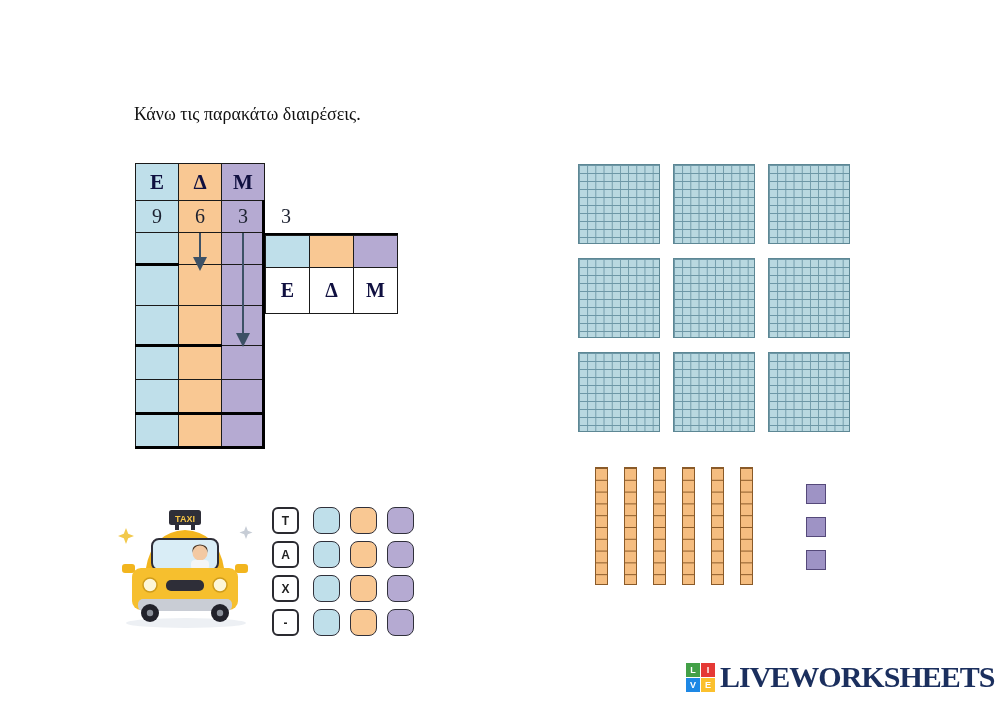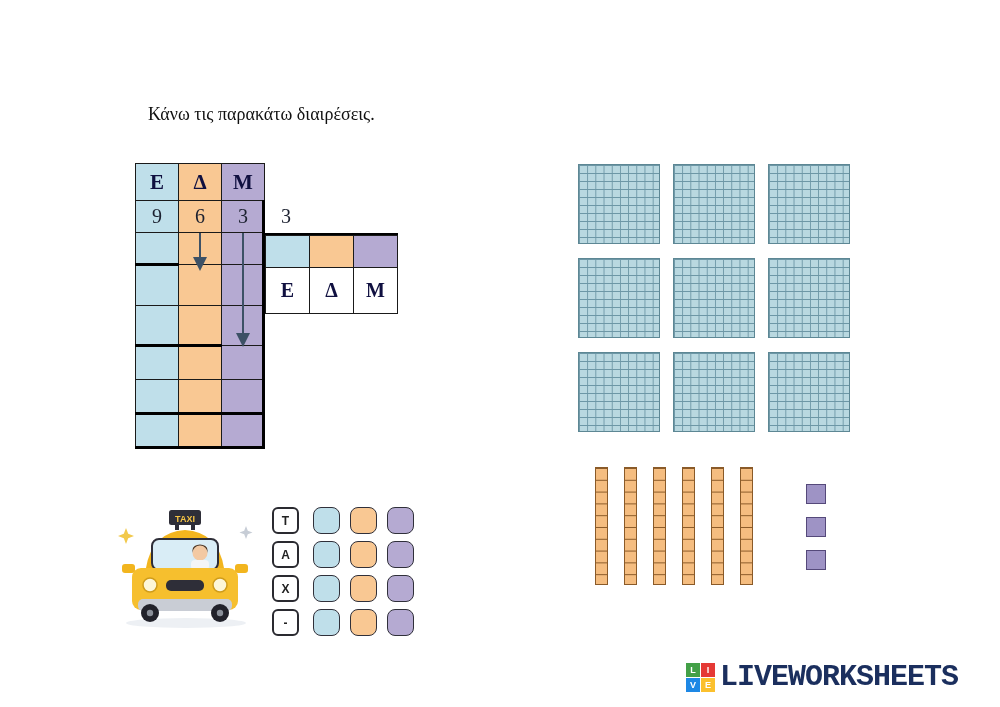--- a/index.html
+++ b/index.html
@@ -1,21 +1,21 @@
 <!DOCTYPE html>
 <html style="--blue: #bfdfea; --orange: #f9c893; --purple: #b5aad2; --hfill: #b9d8e0; --hline: #6d97a6; --rfill: #f5bd80; --rline: #8a5a28; --ofill: #9e93c5; --arrow: #3d5166; --navy: #1b2f5e;"><head>
 <meta charset="utf-8">
 <style>
   html,body{margin:0;padding:0;background:#fff;}
   .page{position:relative;width:1000px;height:707px;background:#fff;
         font-family:"Liberation Serif","DejaVu Serif",serif;overflow:hidden;}
 
   .title{position:absolute;top:30px;left:0;width:100%;text-align:center;font-size:19px;color:#111;}
   .title .b{font-weight:bold;}
-  .instruction{position:absolute;left:148px;top:104px;font-size:18px;color:#111;}
+  .instruction{position:absolute;left:134px;top:104px;font-size:18px;color:#111;}
 
   
   .divgrid{position:absolute;left:135px;top:163px;width:130px;height:286px;box-sizing:border-box;
            display:grid;grid-template-columns:repeat(3,42px);
            grid-template-rows:36px 31px 31px 40px 39px 33px 33px 34px;
            gap:1px;padding:1px;background:#1a1a1a;}
   .cell{display:flex;align-items:center;justify-content:center;}
   .c-blue{background:var(--blue,#bfdfea);}
   .c-orange{background:var(--orange,#f9c893);}
   .c-purple{background:var(--purple,#b5aad2);}
@@ -58,21 +58,21 @@
              font-family:"Liberation Sans",sans-serif;font-weight:bold;font-size:12px;color:#222;margin-right:14px;}
   .chip{width:27px;height:27px;border:1.5px solid #30303a;border-radius:8px;margin-right:10px;box-sizing:border-box;}
 
   .taxi{position:absolute;left:112px;top:506px;}
 
   
   .footer{position:absolute;left:686px;top:660px;display:flex;align-items:center;gap:5px;cursor:pointer;}
   .logo-grid{display:grid;grid-template-columns:14px 14px;grid-template-rows:14px 14px;gap:1px;}
   .logo-sq{display:flex;align-items:center;justify-content:center;
            font-family:"Liberation Sans",sans-serif;font-weight:bold;font-size:9px;color:#fff;}
-  .brand{font-family:Liberation Mono, monospace;font-weight:bold;font-size:30px;
+  .brand{font-family:Liberation Serif, serif;font-weight:bold;font-size:30px;
          letter-spacing:-1px;color:var(--navy,#1b2f5e);}
 </style>
 </head>
 <body>
 
 <div class="page">
 
 
   <div class="instruction">Κάνω τις παρακάτω διαιρέσεις.</div>
 

